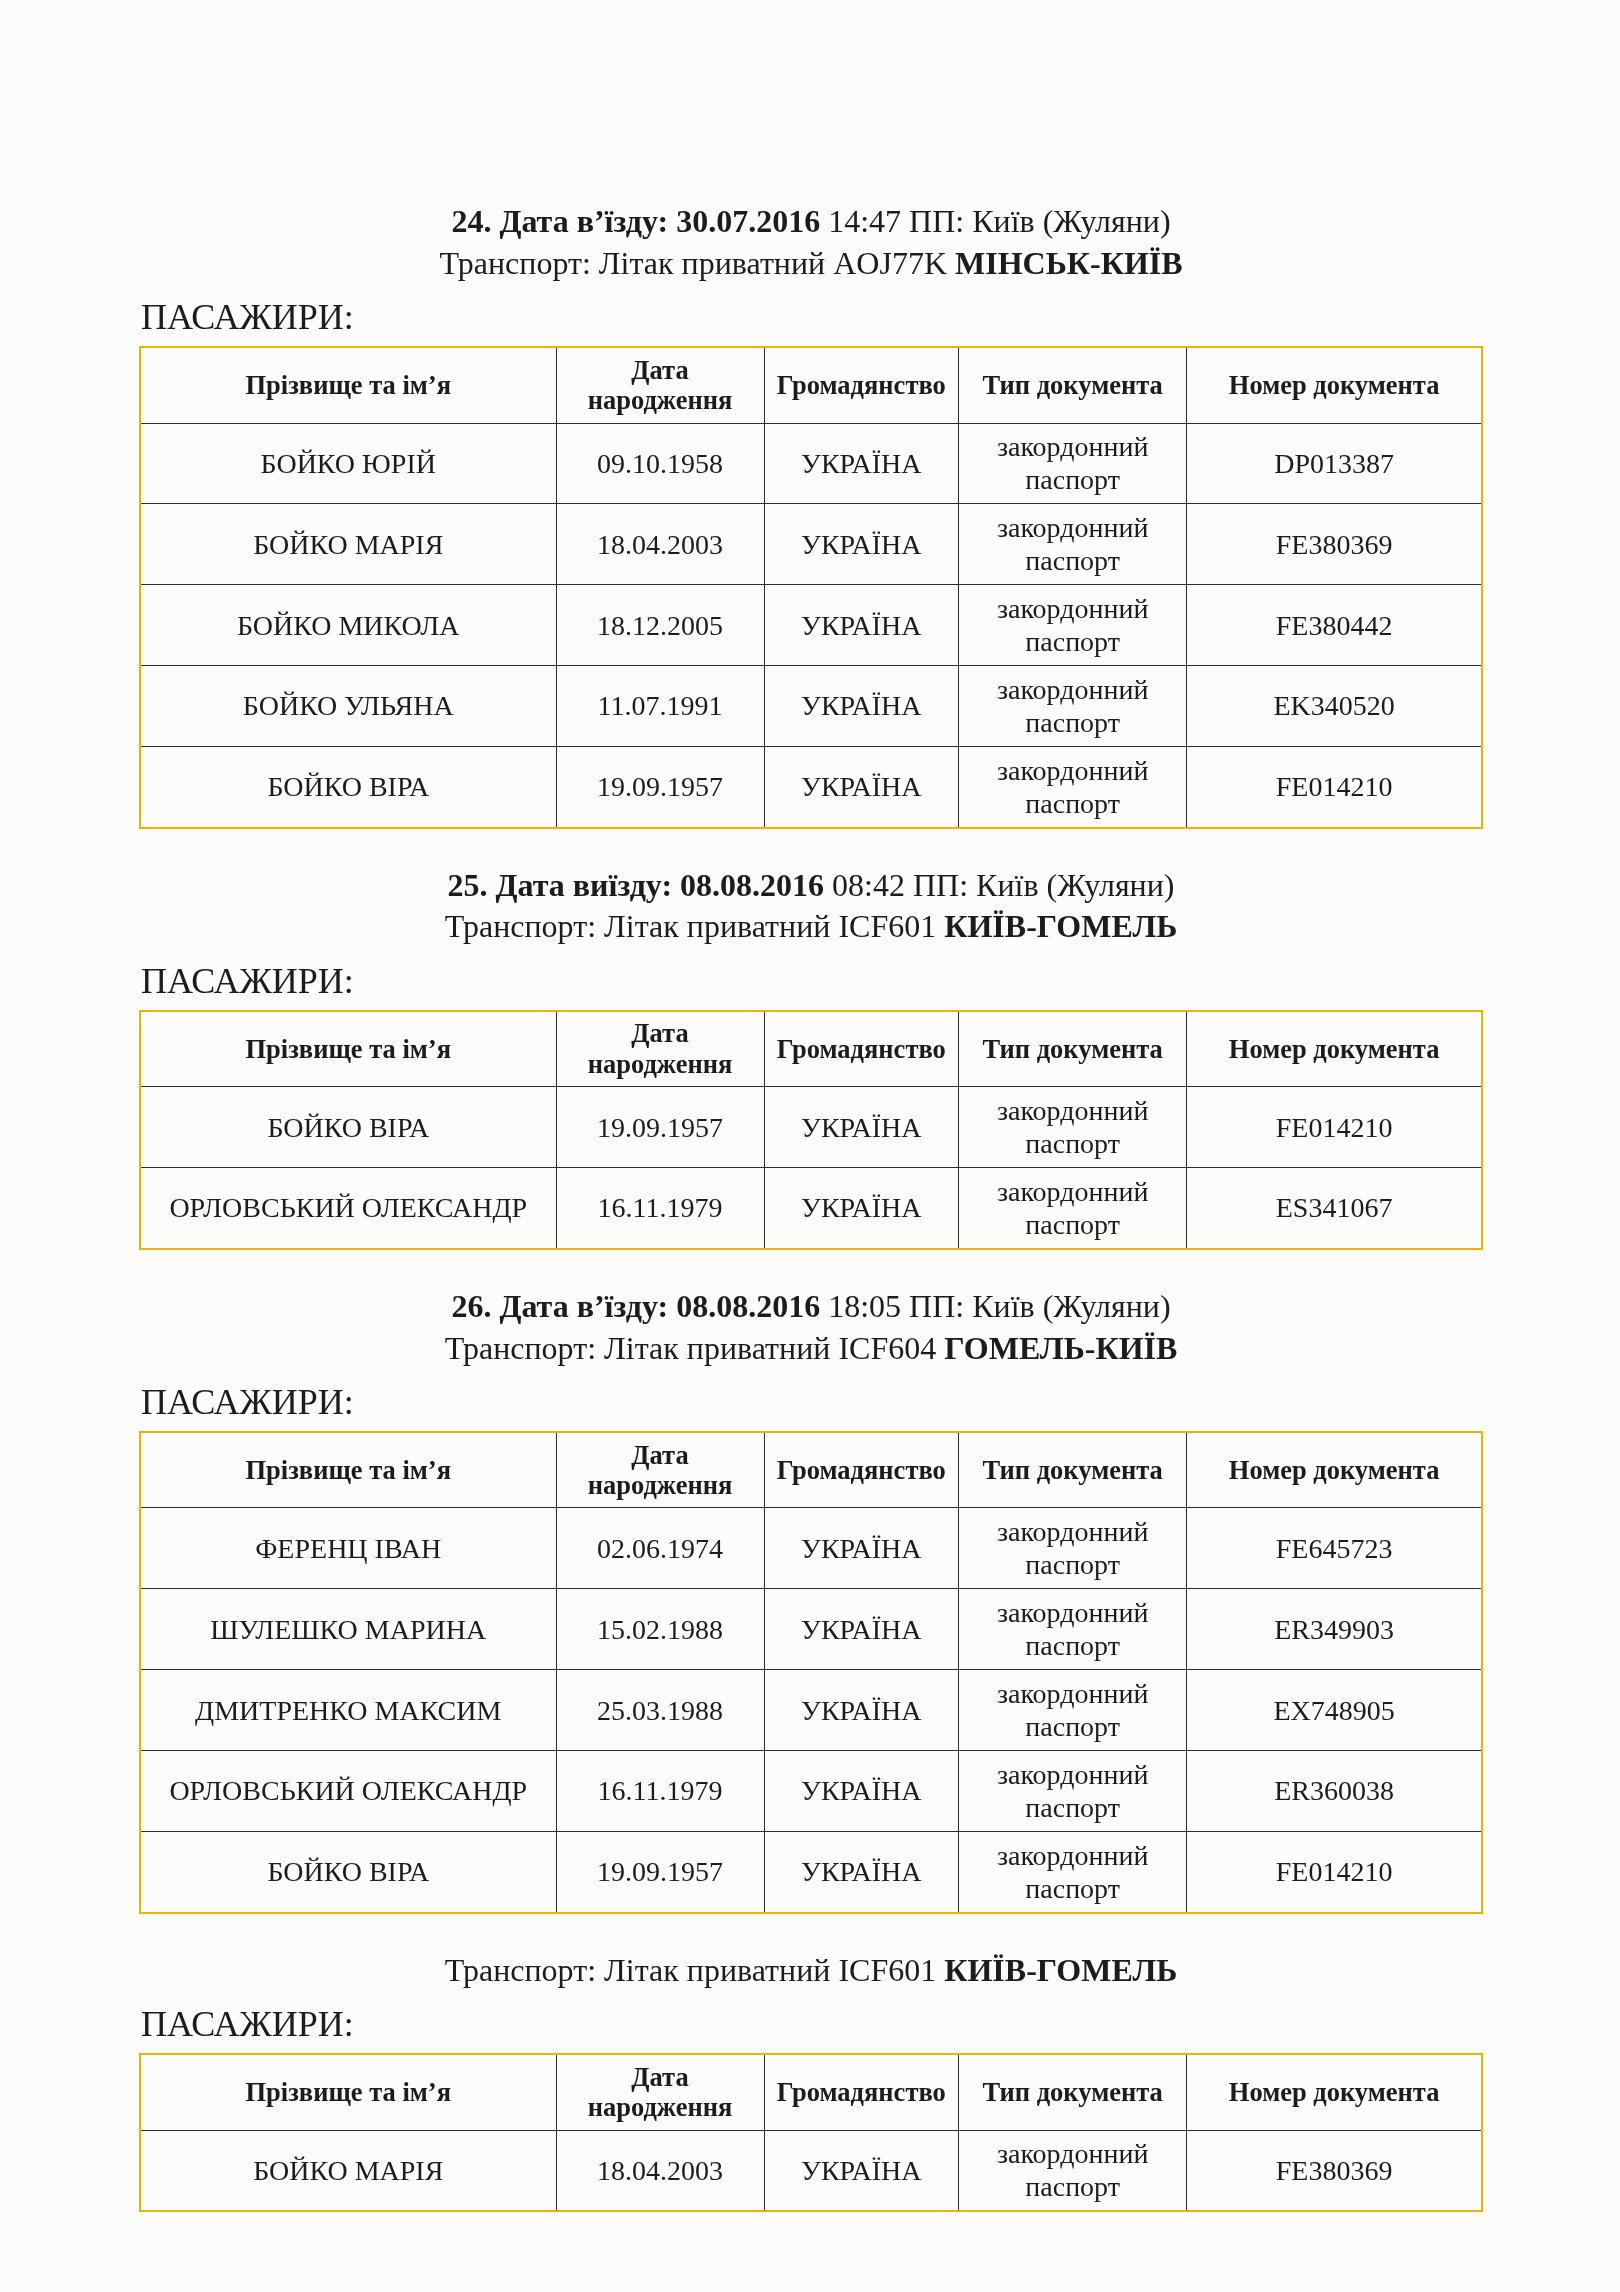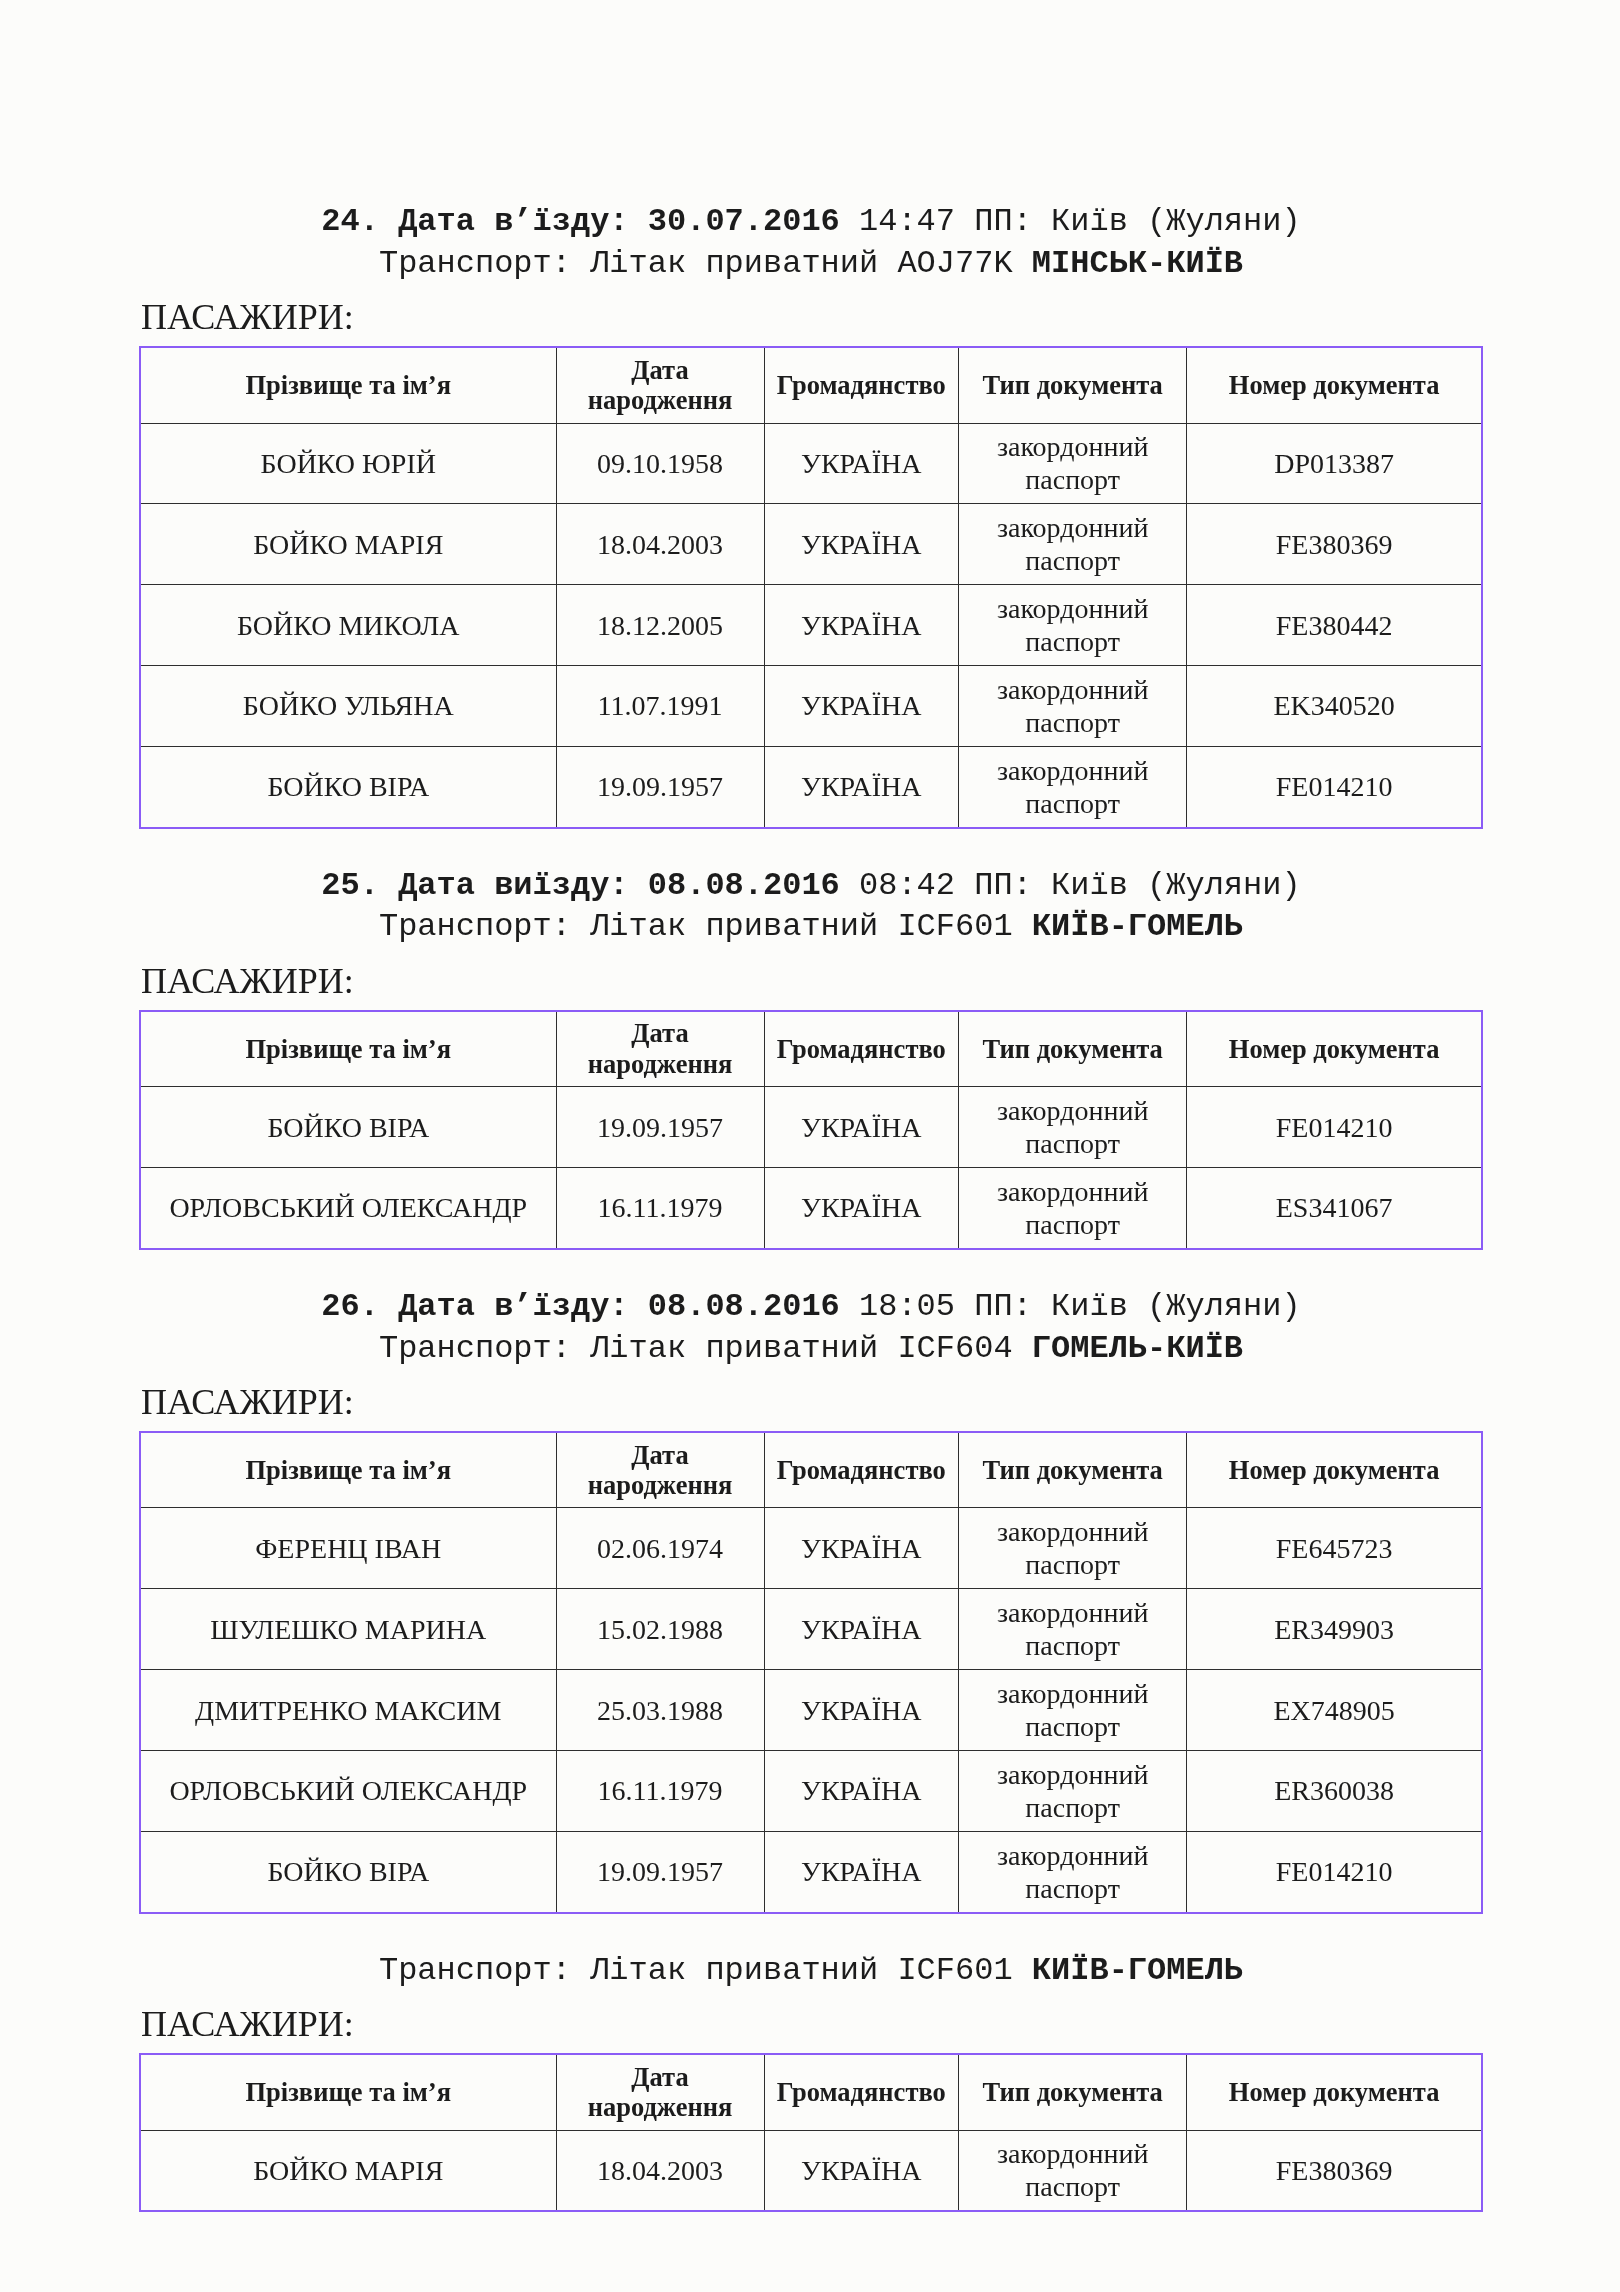--- a/index.html
+++ b/index.html
@@ -16,33 +16,32 @@
     color: #1c1c1c;
     font-family: "Liberation Serif", serif;
     padding: 201px 137px 0 139px;
     overflow: hidden;
     position: relative;
   }
   .heading-line {
     text-align: center;
     font-size: 32px;
     line-height: 1.3;
-    font-family: Liberation Mono, monospace;
   }
   .bold { font-weight: bold; }
   .passengers-label {
     font-size: 36px;
     font-weight: normal;
     margin: 11.8px 0 7.8px 2px;
   }
   .flight-section + .flight-section { margin-top: 36px; }
   table.passenger-table {
     width: 100%;
     border-collapse: collapse;
-    border: 2px solid #8b5cf6;
+    border: 2px solid #eab308;
     table-layout: fixed;
   }
   .passenger-table th, .passenger-table td {
     border: 1px solid #2e2e2e;
     text-align: center;
     vertical-align: middle;
     padding: 6.9px 9.8px;
     overflow: hidden;
   }
   .passenger-table th {

